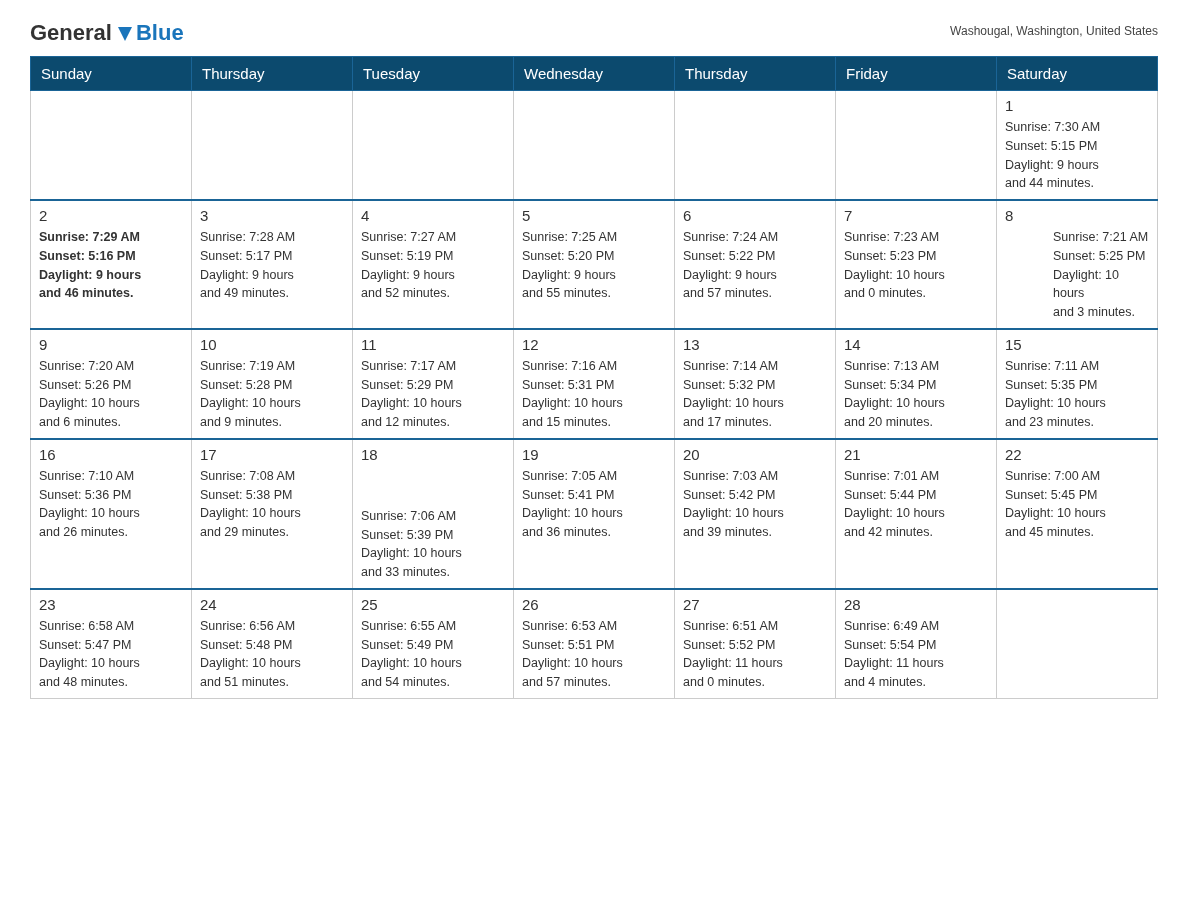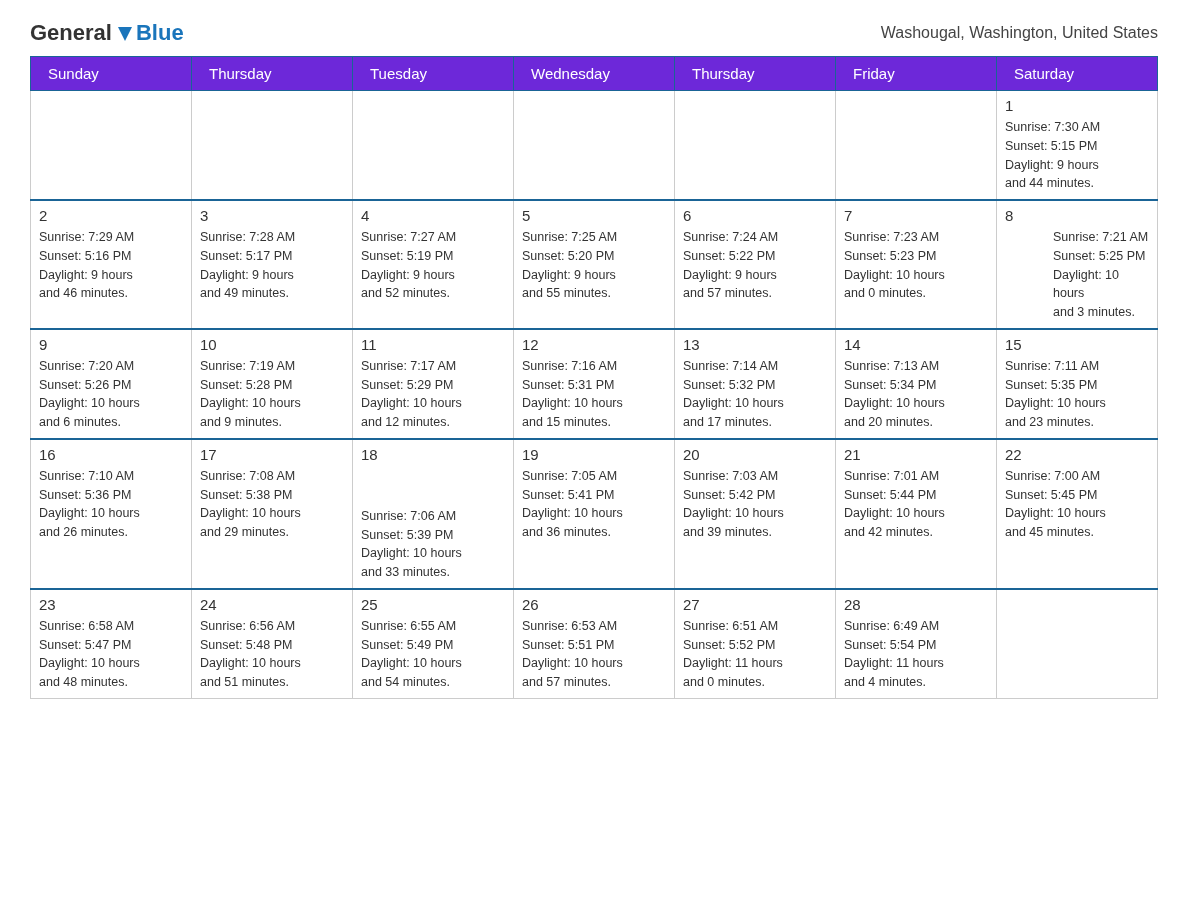--- a/index.html
+++ b/index.html
@@ -41,35 +41,35 @@
     .title-block {
       text-align: right;
     }
     .month-title {
       font-size: 46px;
       font-weight: bold;
       color: #222;
       line-height: 1.1;
     }
     .location-title {
-      font-size: 16px;
+      font-size: 12px;
       color: #444;
       margin-top: 4px;
     }
     .calendar {
       width: 100%;
       border-collapse: collapse;
       margin-top: 6px;
     }
     .calendar th {
-      background-color: #6d28d9;
+      background-color: #0c4a6e;
       color: #fff;
       font-size: 15px;
       font-weight: normal;
-      padding: 8px 17px;
+      padding: 8px 10px;
       text-align: left;
       border: 1px solid #1a6496;
     }
     .calendar td {
       vertical-align: top;
       border: 1px solid #ccc;
       padding: 6px 8px;
       width: 14.28%;
       min-height: 110px;
       font-size: 12.5px;
@@ -137,21 +137,21 @@
           <span class="day-num">1</span>
           <div class="day-info" style="white-space: pre-line;">Sunrise: 7:30 AM
 Sunset: 5:15 PM
 Daylight: 9 hours
 and 44 minutes.</div>
         </td>
       </tr>
       <tr class="row-divider">
         <td>
           <span class="day-num">2</span>
-          <div class="day-info" style="white-space: pre-line;">Sunrise: 7:29 AM
+          <div class="day-info" style="white-space: pre-line; font-weight: bold;">Sunrise: 7:29 AM
 Sunset: 5:16 PM
 Daylight: 9 hours
 and 46 minutes.</div>
         </td>
         <td>
           <span class="day-num">3</span>
           <div class="day-info" style="white-space: pre-line;">Sunrise: 7:28 AM
 Sunset: 5:17 PM
 Daylight: 9 hours
 and 49 minutes.</div>

